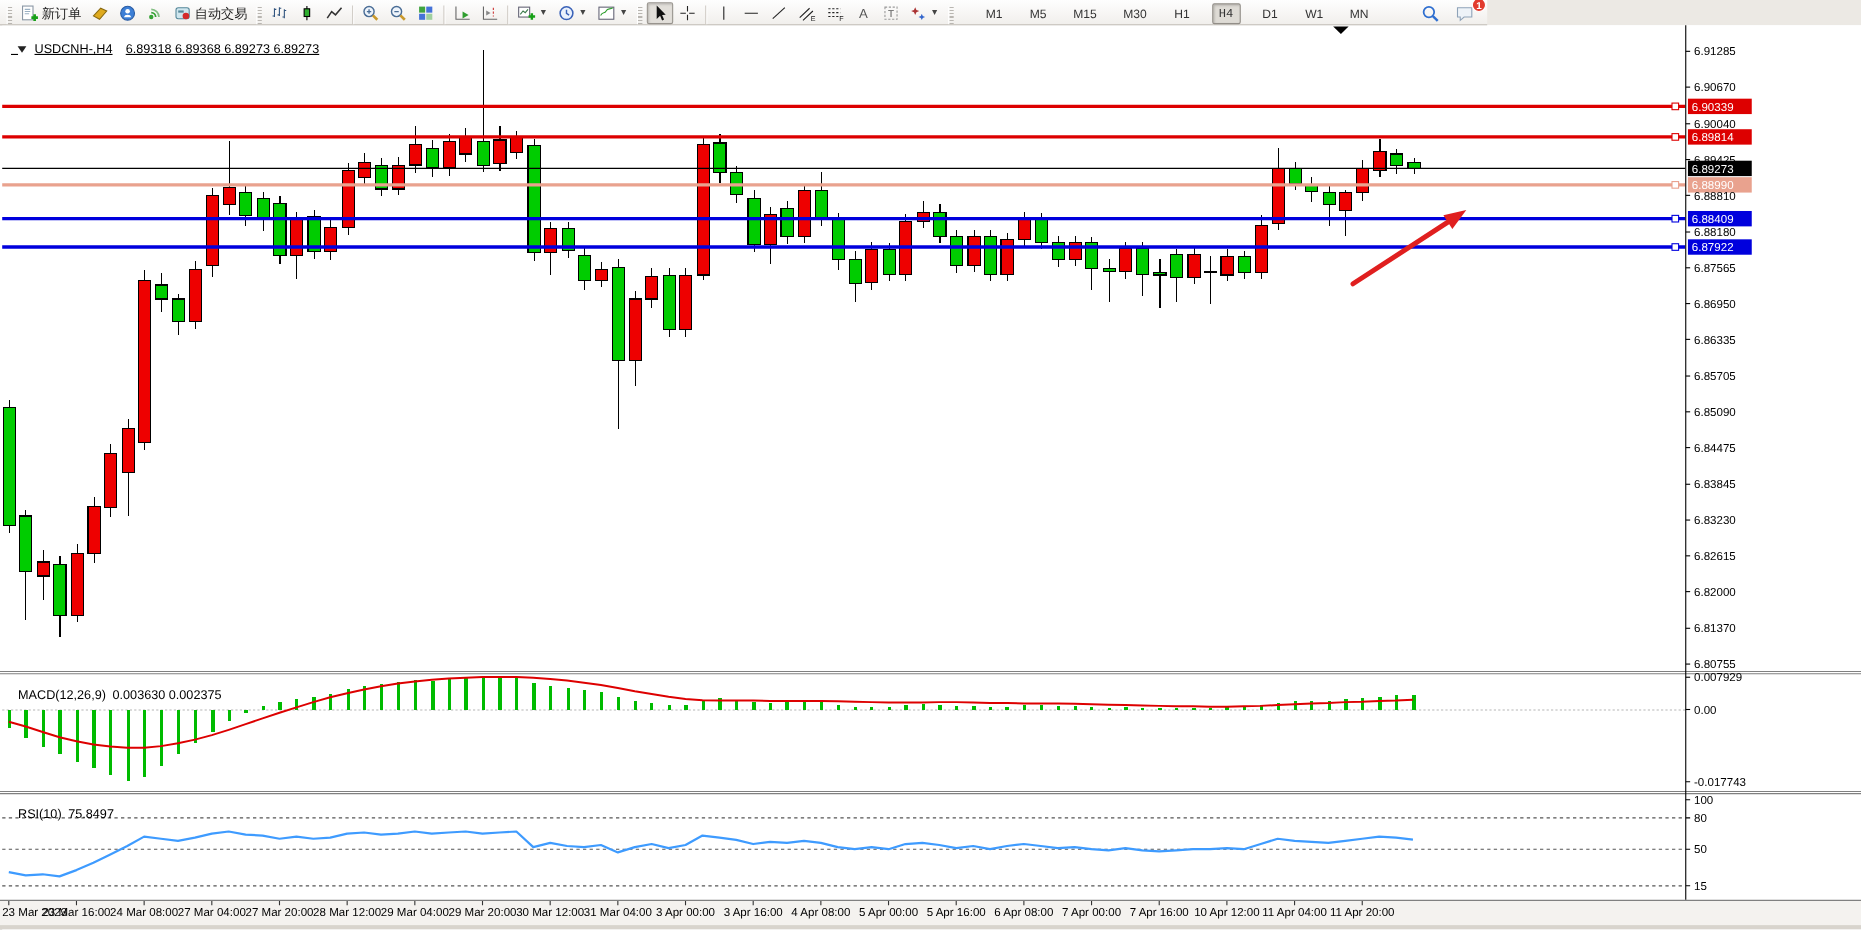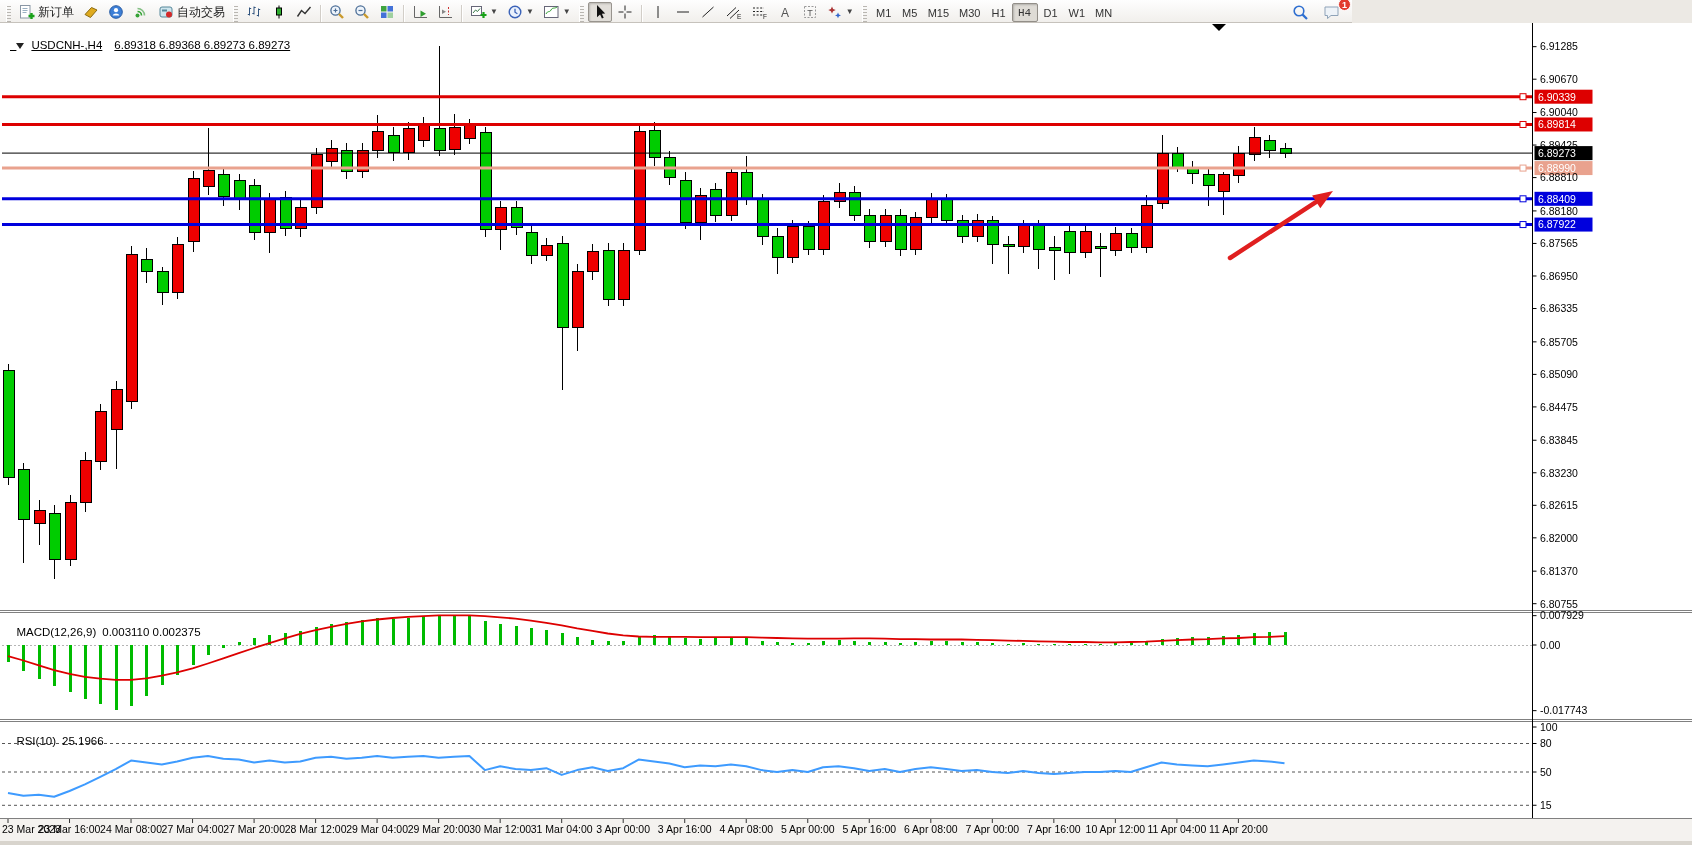--- a/index.html
+++ b/index.html
@@ -19,21 +19,21 @@
     background-image:repeating-linear-gradient(180deg,#b9b6b1 0 1px,transparent 1px 3px);
     border-left:1px solid #fff; }
   .tb-sep { width:1px; height:17px; background:#d2cec8; box-shadow:1px 0 0 #fff; margin:0 3px; }
   .tb-btn { height:20px; min-width:23px; display:flex; align-items:center; justify-content:center;
     gap:3px; padding:0 3px; border:1px solid transparent; border-radius:2px;
     font-size:12px; color:#222; white-space:nowrap; cursor:default; }
   .tb-btn.pressed { border:1px solid #98948e; background:#e2dfda;
     box-shadow:inset 1px 1px 2px rgba(0,0,0,.18); }
   .tb-btn .ic { display:block; }
   .caret { font-size:8px; color:#444; line-height:1; }
-  .tf-group { display:flex; align-items:center; gap:0; }
+  .tf-group { display:flex; align-items:center; gap:14px;margin-left:20px; }
   .tf-btn { height:19px; min-width:26px; display:flex; align-items:center; justify-content:center;
     font-size:11px; color:#333; padding:0 4px; border:1px solid transparent; border-radius:2px; }
   .tf-btn.pressed { border:1px solid #928e88; background:#dedbd5; box-shadow:inset 1px 1px 2px rgba(0,0,0,.2);font-family:Liberation Mono, monospace; }
   .tb-right { margin-left:auto; display:flex; align-items:center; gap:6px; padding-right:4px; }
   .chat-wrap { position:relative; }
   .badge { position:absolute; top:-5px; right:-7px; min-width:13px; height:13px; padding:0 3px;
     background:#e23b2e; color:#fff; border-radius:8px; font-size:9px; line-height:13px;
     text-align:center; font-weight:bold; border:1px solid #fff; }
   
   .chart-window { position:absolute; left:0; top:23px; width:1692px; height:822px;
@@ -675,18 +675,18 @@
       <line x1="1230" y1="258" x2="1316.2348474375435" y2="201.90548758917075" stroke="#e01f1f" stroke-width="4.5" stroke-linecap="round"></line>
       <polygon points="1333,191 1320.3244052834825,208.19241980009195 1312.1452895916045,195.61855537824954" fill="#e01f1f"></polygon>
     </g>
   </svg>
 
 <div class="legend" style="left:10px; top:27px;text-decoration:underline;">
   <span class="sym-caret"></span><span>USDCNH-,H4</span><span style="margin-left:12px;">6.89318 6.89368 6.89273 6.89273</span>
 </div>
 
 <div class="legend" style="left:10px; top:614px;">
-  <span>MACD(12,26,9)</span><span style="margin-left:6px;">0.003110 0.002375</span>
+  <span>MACD(12,26,9)</span><span style="margin-left:6px;">0.003630 0.002375</span>
 </div>
 
 <div class="legend" style="left:10px; top:723px;">
-  <span>RSI(10)</span><span style="margin-left:6px;">25.1966</span>
+  <span>RSI(10)</span><span style="margin-left:6px;">75.8497</span>
 </div>
 
 </body></html>

